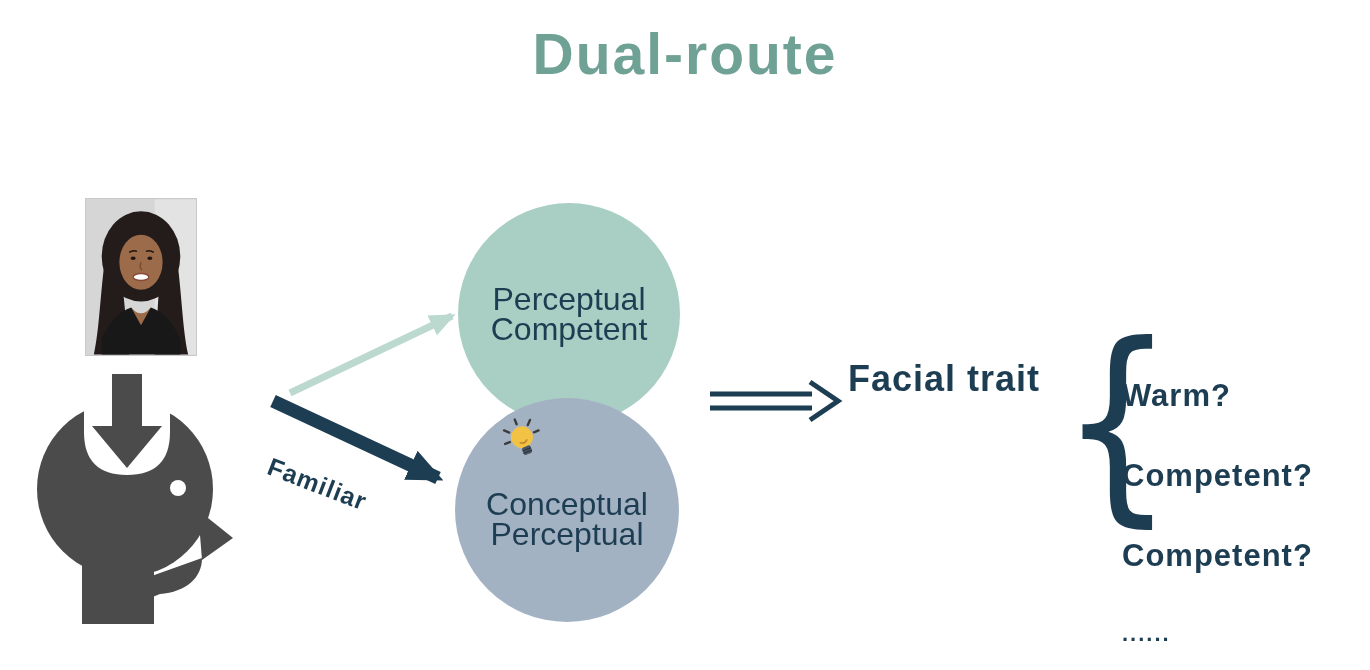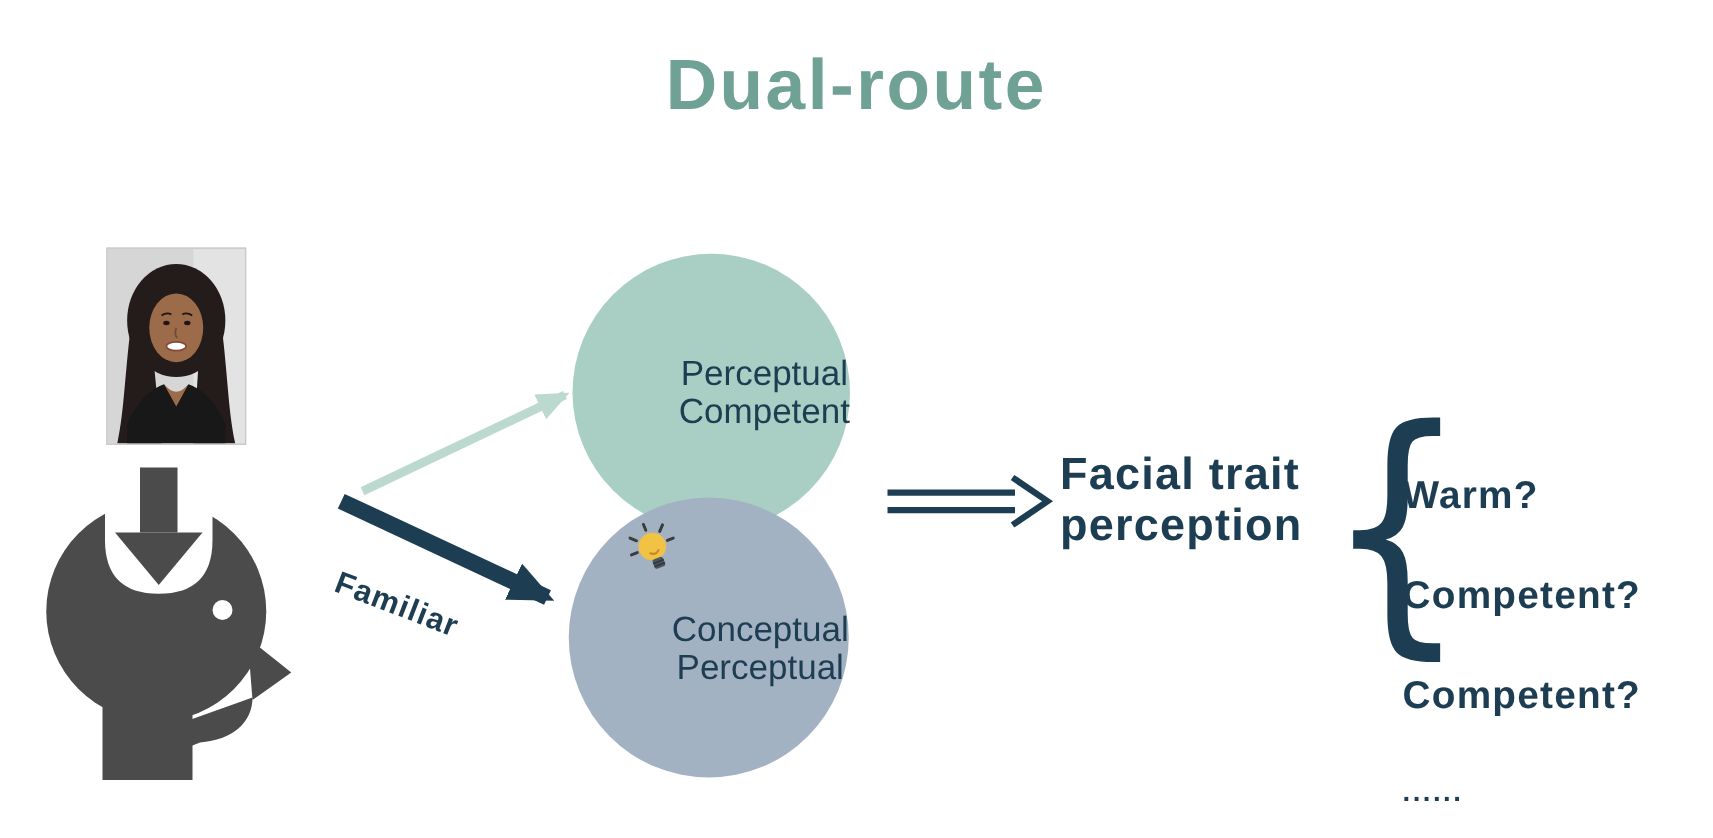--- a/index.html
+++ b/index.html
@@ -6,21 +6,21 @@
   html,body { background:#ffffff; }
   body { font-family:"Liberation Sans", sans-serif; }
 
   .canvas {
     position:relative; width:1370px; height:670px;
     background:#ffffff; overflow:hidden;
   }
 
   
   .title {
-    position:absolute; top:30px; left:0; width:100%;
+    position:absolute; top:16px; left:0; width:100%;
     text-align:center; font-weight:bold;
     font-size:57px; line-height:76px; letter-spacing:2px;
     color:var(--title-teal, #6fa195);
   }
 
   
   .photo {
     position:absolute; left:85px; top:198px; width:112px; height:158px;
     border:1px solid #c9c9c9; background:#d6d6d6;
   }
@@ -28,23 +28,23 @@
 
   .head-icon { position:absolute; left:30px; top:372px; width:205px; height:252px; }
   .head-icon svg { display:block; width:100%; height:100%; }
 
   
   .connectors { position:absolute; left:0; top:0; width:1370px; height:670px; pointer-events:none; }
 
   
   .circle {
     position:absolute; border-radius:50%;
-    display:flex; flex-direction:column; align-items:flex-end; justify-content:center;
+    display:flex; flex-direction:column; align-items:center; justify-content:center;
     text-align:center; color:var(--navy, #1d3d52);
-    font-size:28px; line-height:30px;
+    font-size:32px; line-height:30px;
   }
   .circle-perceptual {
     left:458px; top:203px; width:222px; height:222px;
     background:var(--perceptual-circle, #a9cfc4);
   }
   .circle-conceptual {
     left:455px; top:398px; width:224px; height:224px;
     background:var(--conceptual-circle, #a3b2c3);
   }
   .circle-conceptual .text-block { margin-top:18px; }
@@ -188,21 +188,20 @@
     <div class="text-block">
       <div>Conceptual</div>
       <div>Perceptual</div>
     </div>
   </div>
 
   <div class="familiar-label">Familiar</div>
 
   <div class="outcome">
     <div>Facial trait</div>
-    <div>perception</div>
   </div>
 
   <div class="brace">{</div>
 
   <div class="traits">
     <div class="trait-item">Warm?</div>
     <div class="trait-item">Competent?</div>
     <div class="trait-item">Competent?</div>
     <div class="trait-item">......</div>
   </div>

